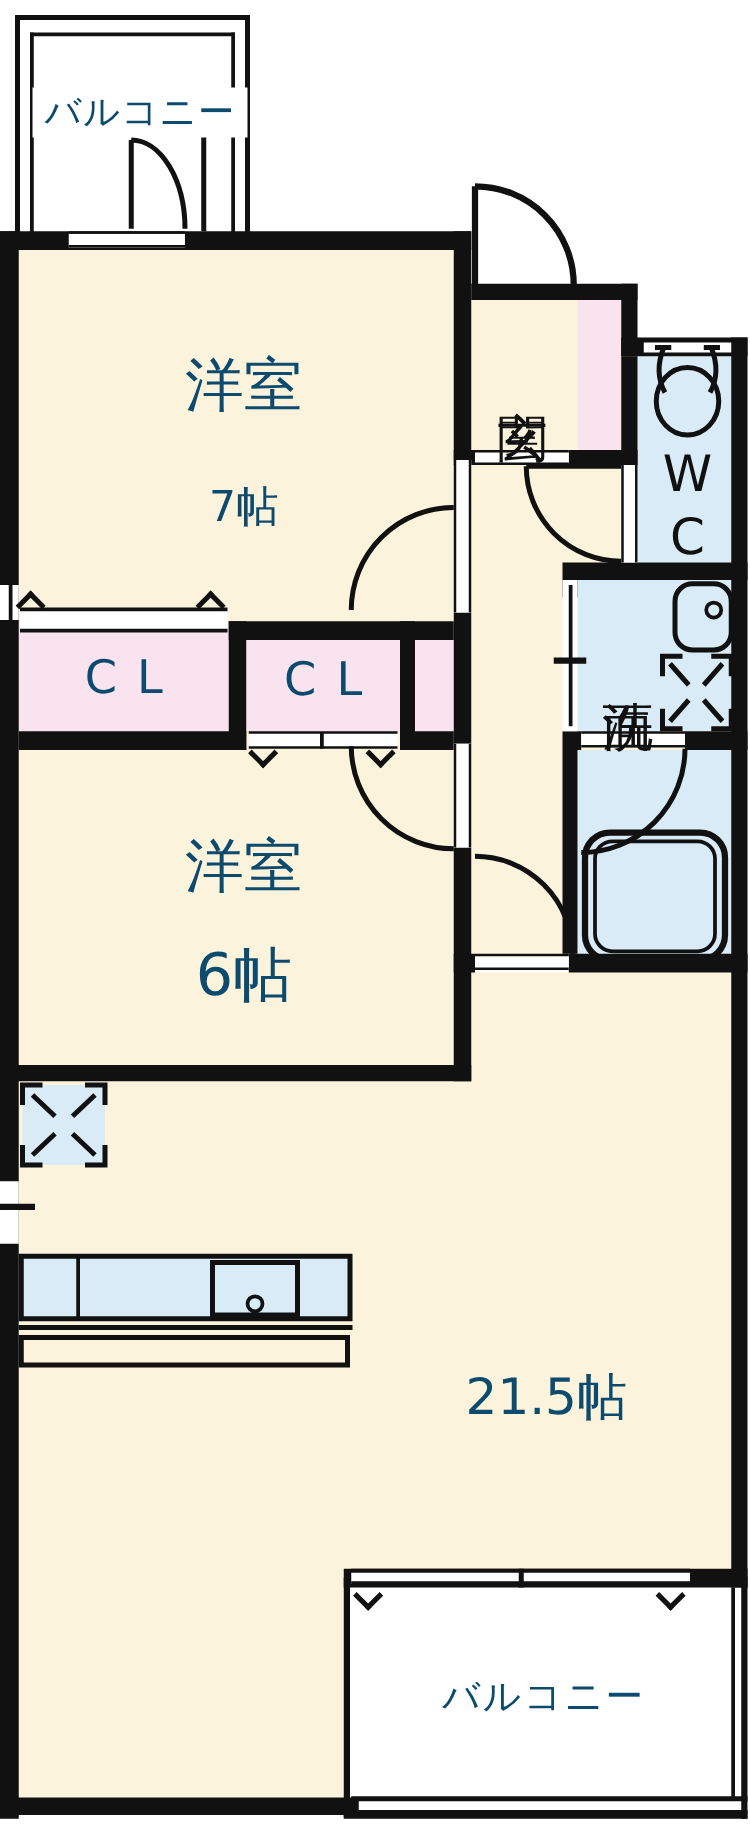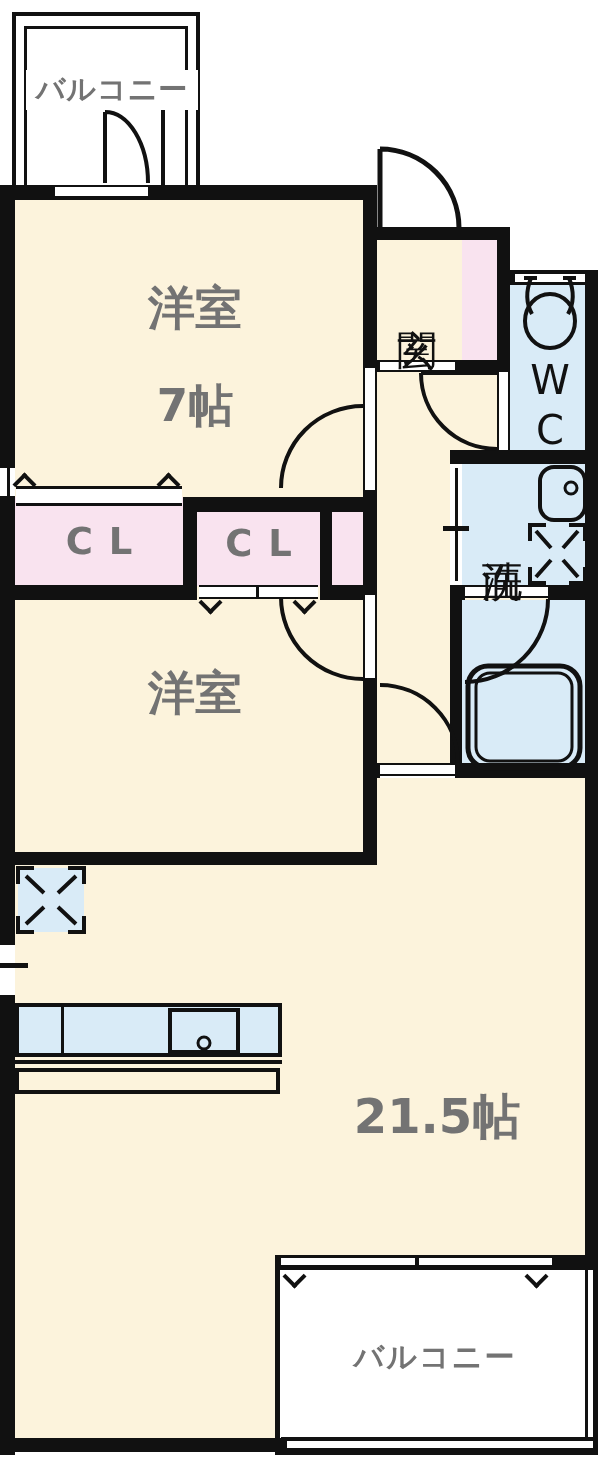--- a/index.html
+++ b/index.html
@@ -5,21 +5,21 @@
   html,body{margin:0;padding:0;background:#fff;}
   #plan{position:relative;width:600px;height:1467px;background:#fff;overflow:hidden;
         font-family:"DejaVu Sans","Liberation Sans",sans-serif;color:#111;}
   .wall{position:absolute;background:var(--wall,#111);}
   .thin{position:absolute;background:var(--wall,#111);}
   .white{position:absolute;background:#fff;}
   .floor{position:absolute;background:var(--floor,#FCF3DC);}
   .wet{position:absolute;background:var(--wet,#D9EBF7);}
   .closet{position:absolute;background:var(--closet,#F9E3EF);}
   .label{position:absolute;display:flex;align-items:center;justify-content:center;
-         white-space:nowrap;color:#737373;font-weight:bold;}
+         white-space:nowrap;color:#0c4a6e;}
   .vlabel{position:absolute;writing-mode:vertical-rl;text-orientation:upright;
           display:flex;align-items:center;justify-content:center;color:#111;letter-spacing:4px;}
   .chev{position:absolute;width:13px;height:13px;border:0 solid #111;}
   .chev.up{border-left-width:4px;border-top-width:4px;transform:rotate(45deg);}
   .chev.down{border-left-width:4px;border-bottom-width:4px;transform:rotate(-45deg);}
   svg.overlay{position:absolute;left:0;top:0;pointer-events:none;}
   .counter{position:absolute;background:var(--wet,#D9EBF7);border:4px solid #111;box-sizing:border-box;}
   .bar{position:absolute;background:var(--floor,#FCF3DC);border:4px solid #111;box-sizing:border-box;}
 </style>
 </head>
@@ -176,23 +176,24 @@
       </g>
       <g stroke-width="4">
         <rect x="170" y="1010" width="68" height="42"></rect>
         <circle cx="204" cy="1043" r="6" stroke-width="3"></circle>
       </g>
     </g>
   </svg>
 
   <div class="label" style="left:26px;top:70px;width:172px;height:40px;font-size:29px;letter-spacing:1px;">バルコニー</div>
   <div class="label" style="left:95px;top:280px;width:200px;height:56px;font-size:47px;">洋室</div>
-  <div class="label" style="left:95px;top:376px;width:200px;height:60px;font-size:45px;">7帖</div>
+  <div class="label" style="left:95px;top:376px;width:200px;height:60px;font-size:34px;">7帖</div>
   <div class="vlabel" style="left:393px;top:250px;width:50px;height:102px;font-size:40px;">玄関</div>
   <div class="vlabel" style="left:528px;top:348px;width:44px;height:118px;font-size:40px;">WC</div>
   <div class="vlabel" style="left:478px;top:482px;width:50px;height:100px;font-size:41px;">洗面</div>
   <div class="label" style="left:15px;top:518px;width:168px;height:46px;font-size:37px;letter-spacing:16px;text-indent:16px;">CL</div>
   <div class="label" style="left:197px;top:520px;width:123px;height:46px;font-size:37px;letter-spacing:16px;text-indent:16px;">CL</div>
   <div class="label" style="left:95px;top:665px;width:200px;height:56px;font-size:47px;">洋室</div>
-  <div class="label" style="left:307px;top:1086px;width:260px;height:62px;font-size:48px;">21.5帖</div>
+  <div class="label" style="left:95px;top:750px;width:200px;height:60px;font-size:47px;">6帖</div>
+  <div class="label" style="left:307px;top:1086px;width:260px;height:62px;font-size:40px;">21.5帖</div>
   <div class="label" style="left:290px;top:1336px;width:290px;height:42px;font-size:30px;letter-spacing:2px;">バルコニー</div>
 
 </div>
 
 </body></html>

